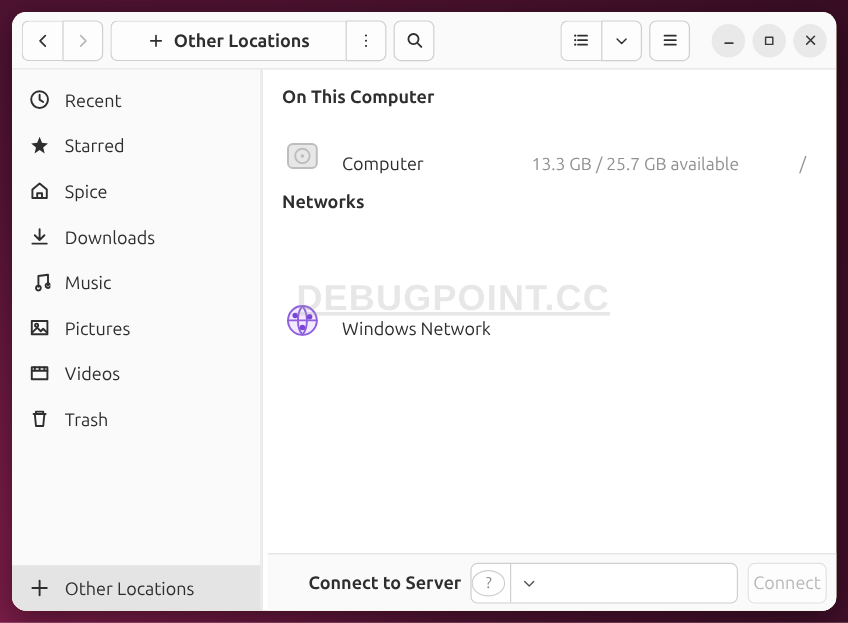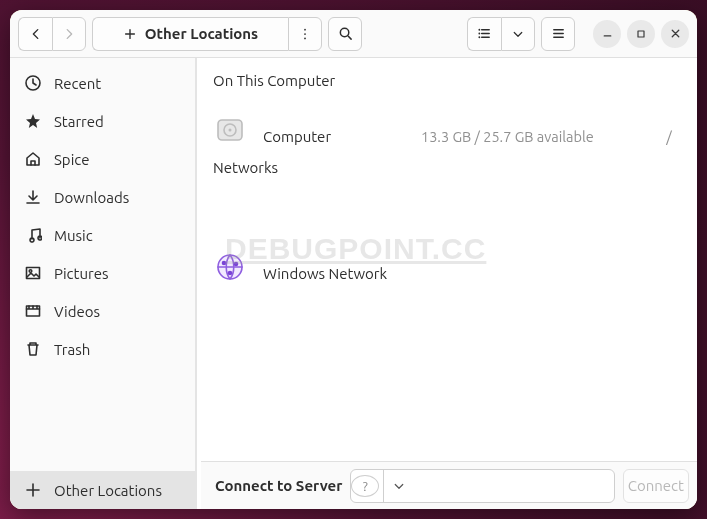--- a/index.html
+++ b/index.html
@@ -52,21 +52,21 @@
     border-radius: 50%;
     background: #e9e9e9;
     display: flex; align-items: center; justify-content: center;
     cursor: pointer;
     color: #3a3a3a;
   }
   .body {
     flex: 1; display: flex; min-height: 0;
   }
   .sidebar {
-    width: 186px;
+    width: 208px;
     background: #fafafa;
     border-right: 1px solid #e4e4e4;
     display: flex; flex-direction: column;
     padding-top: 6px;
     justify-content: flex-end;
   }
   .side-item {
     display: flex; align-items: center; gap: 12px;
     height: 38px; padding: 0 14px;
     font-size: 15px; color: #2e2e2e;
@@ -78,21 +78,21 @@
   .side-ico svg { width: 18px; height: 18px; }
 
   .main {
     flex: 1; display: flex; flex-direction: column; min-width: 0;
     background: #fff;
     padding-left: 4px;
     border-left: 1px solid #e4e4e4;
   }
   .content { flex:1; overflow:auto; padding: 10px 4px 0 10px; position:relative; }
   .section-h {
-    font-weight: 400; font-size: 15px; color: #2e2e2e;
+    font-weight: 700; font-size: 15px; color: #2e2e2e;
     padding: 4px 0 8px 2px;
   }
   .row {
     display: flex; align-items: flex-end; gap: 18px;
     height: 48px; padding: 0 12px 0 4px;
     border-radius: 6px;
   }
   .row.sel {
     border: 2px solid #e98666;
     background: #fff7f3;
@@ -114,21 +114,21 @@
     font-family: Arial, sans-serif;
     text-decoration: underline;
   }
   .footer {
     height: 48px;
     border-top: 1px solid #e0e0e0;
     background: #fafafa;
     display:flex; align-items:center; gap: 8px;
     padding: 0 8px;
   }
-  .footer-label { font-size:15px; font-weight:600; color:#2e2e2e; padding-left:6px; flex: 0 0 auto; }
+  .footer-label { font-size:15px; font-weight:600; color:#2e2e2e; padding-left:6px; flex: 0 0 auto; margin-left: 20px; }
   .addr-wrap {
     flex:1; display:flex; align-items:center;
     border:1px solid #cfcfcf; border-radius:6px; height:34px;
     background:#fff; overflow:hidden;
   }
   .addr-wrap input {
     flex:1; border:none; outline:none; padding:0 10px;
     font-size:14.5px; color:#2e2e2e; background:transparent;
     min-width: 0;
   }

